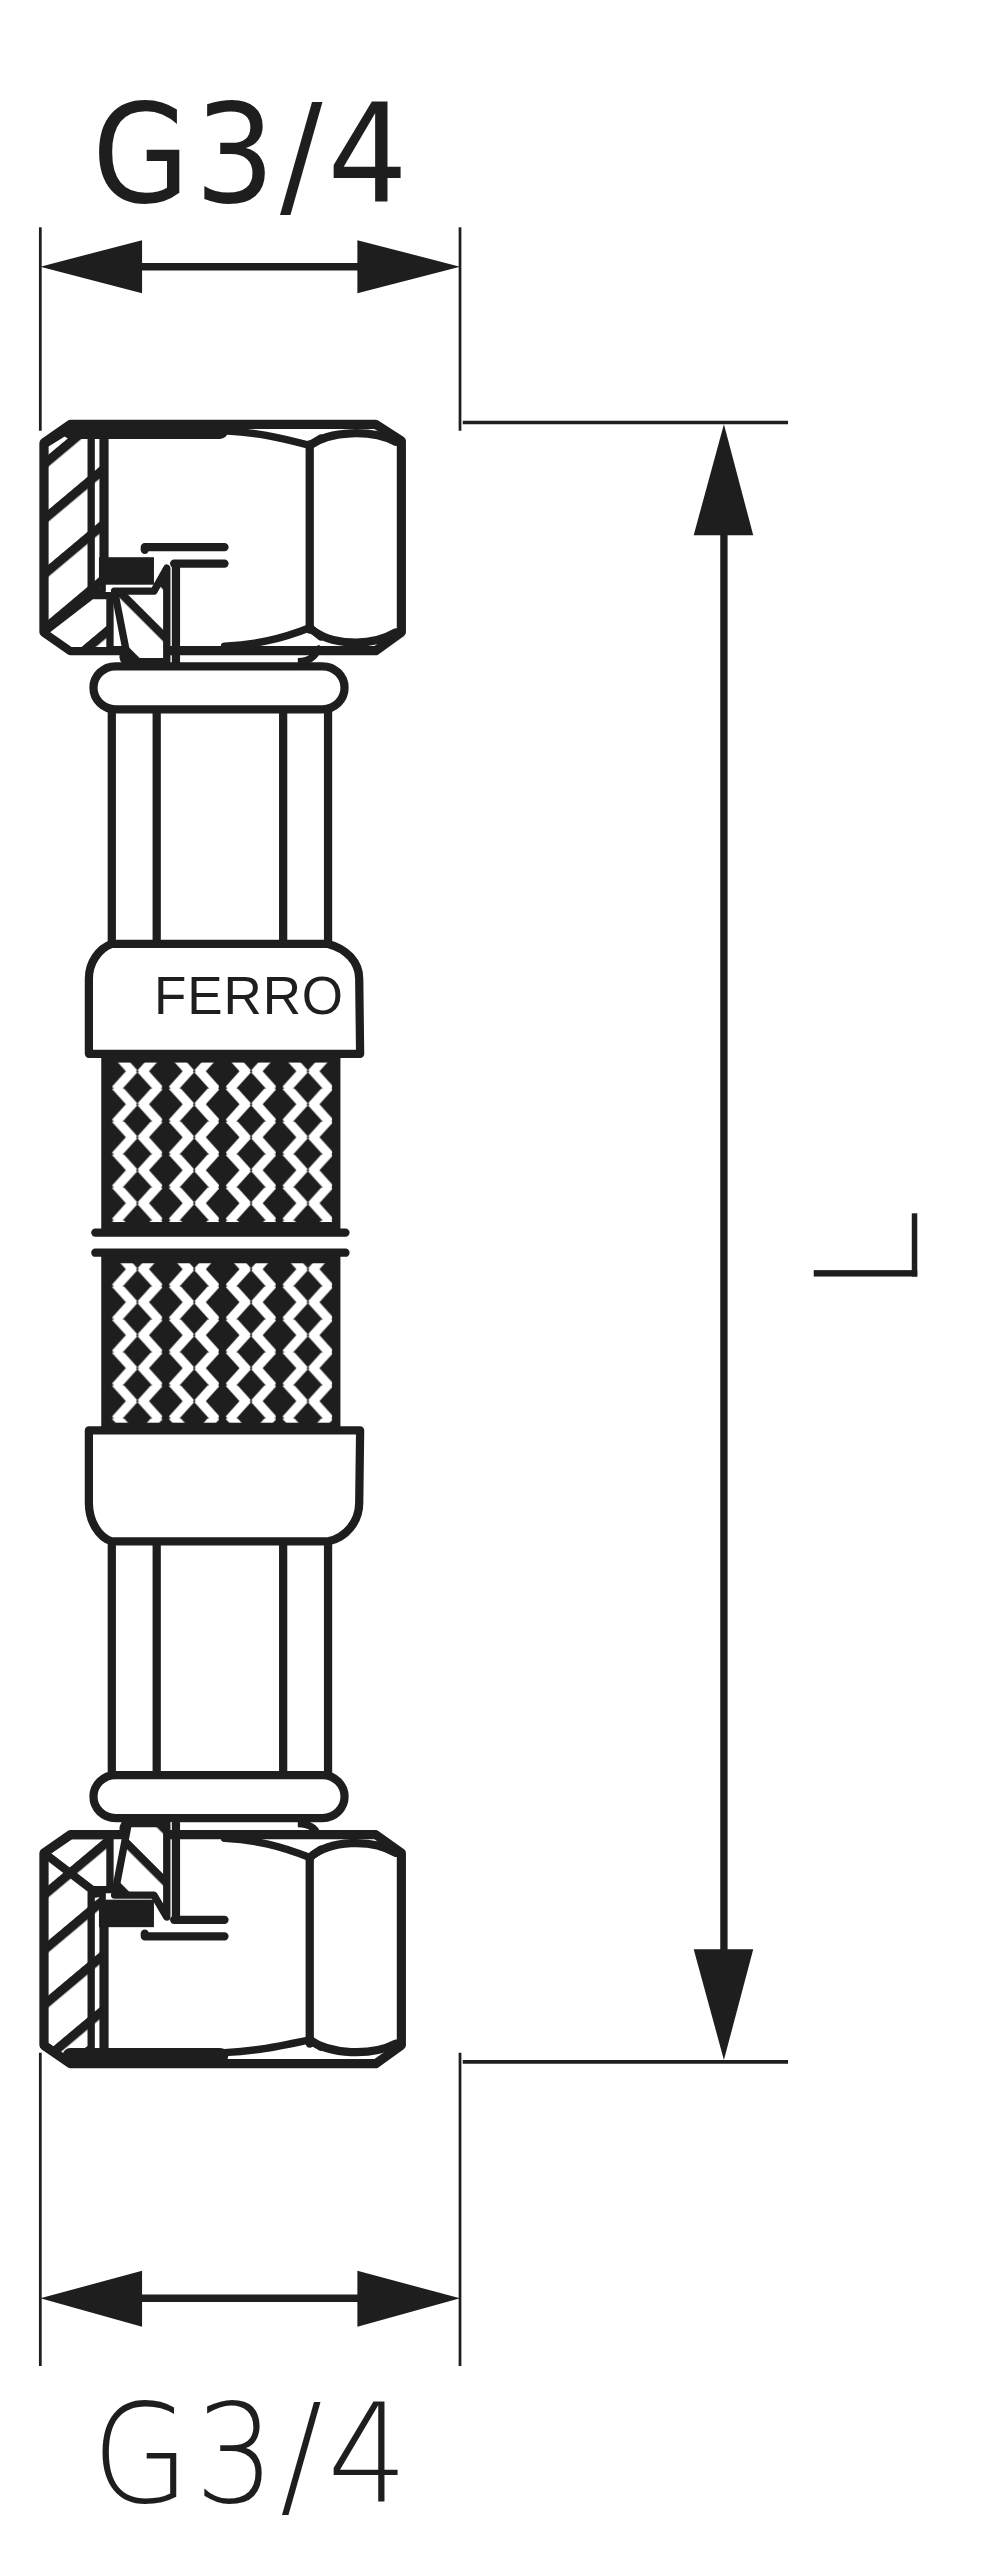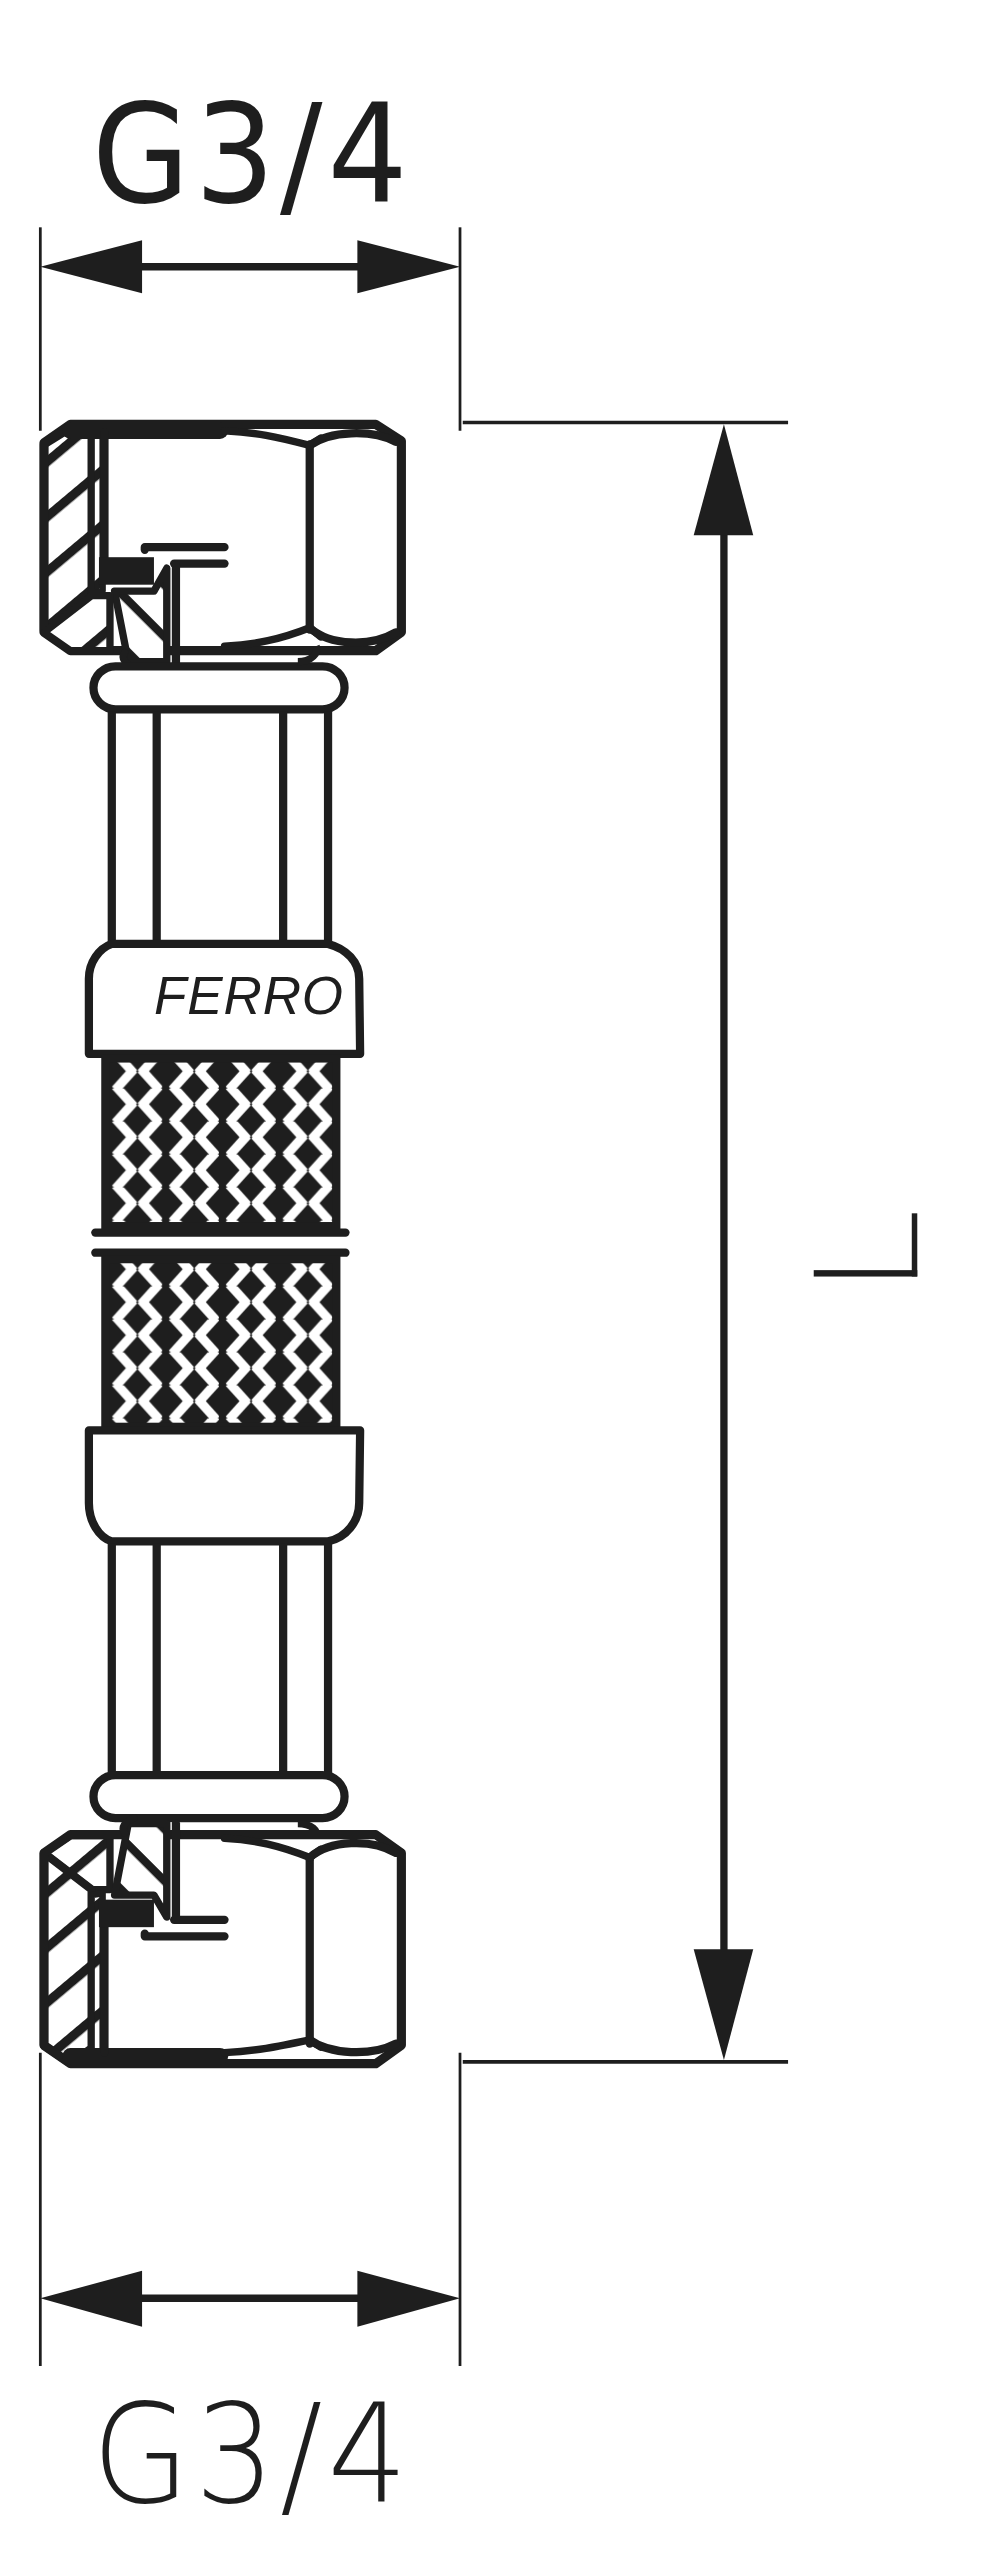--- a/index.html
+++ b/index.html
@@ -12,21 +12,20 @@
       color: #1e1e1e;
       letter-spacing: 5.5px;
       white-space: nowrap;
     }
     #label-top { left: 92px; top: 81px; font-size: 137px; line-height: 147px; -webkit-text-stroke: 0px; font-weight: normal; transform: scaleX(0.92); transform-origin: left top; }
     #label-bottom { left: 92px; top: 2381px; font-size: 137px; line-height: 147px; transform: scaleX(0.92); transform-origin: left top; }
     #brand-text {
       position: absolute;
       left: 154px; top: 964px;
       font-family: "Liberation Sans", sans-serif;
-      font-style: italic;
       font-size: 53px;
       line-height: 64px;
       color: #1e1e1e;
       letter-spacing: 0.9px;
     }
   </style>
 </head>
 <body>
 
 <svg id="drawing" viewBox="0 0 1076 2811" xmlns="http://www.w3.org/2000/svg">

